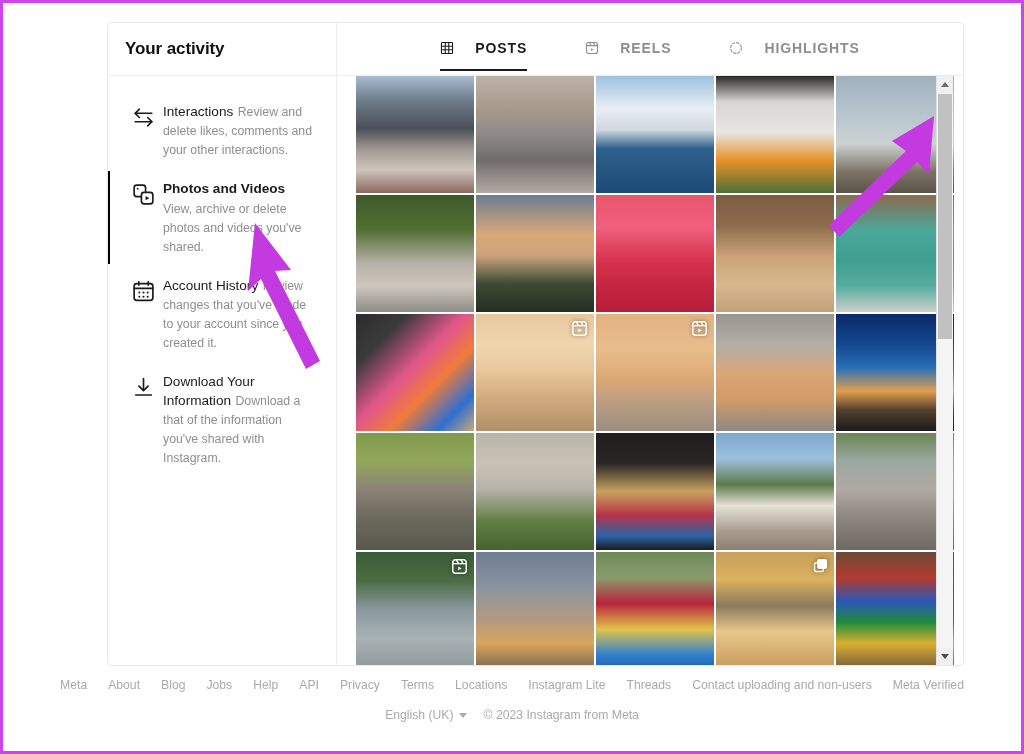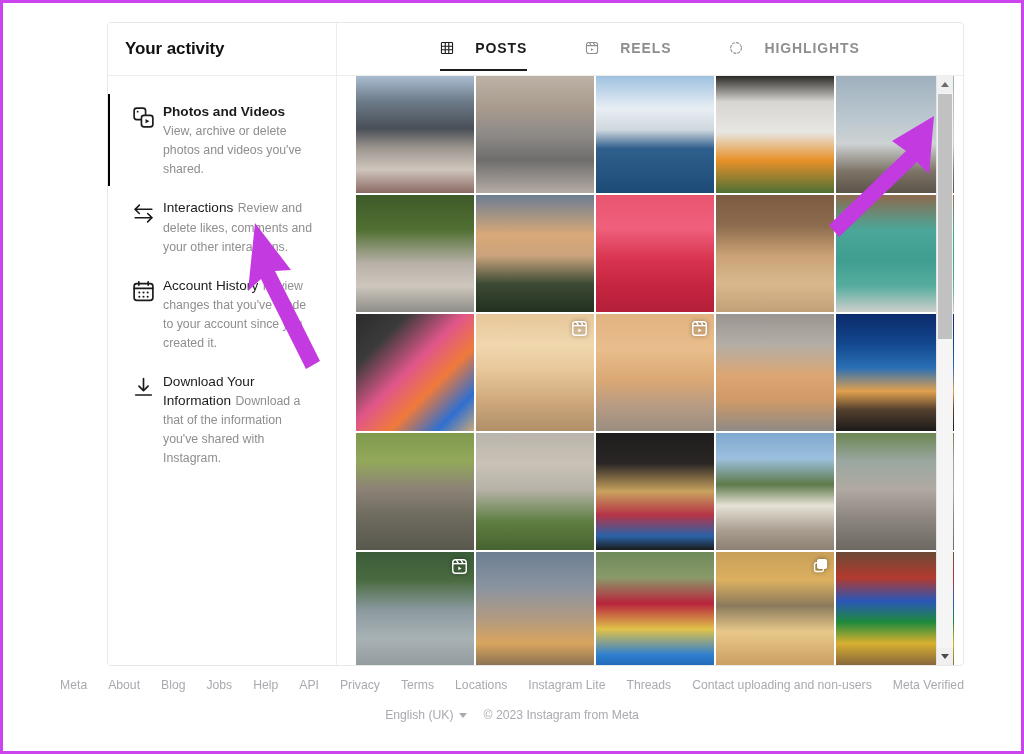--- a/index.html
+++ b/index.html
@@ -321,47 +321,47 @@
 <div id="page-root">
 
   <div class="activity-card">
 
     <aside class="sidebar">
       <div class="sidebar-header">
         <div class="sidebar-title">Your activity</div>
       </div>
       <nav class="sidebar-list">
 
+        <div class="sidebar-item">
+          <span class="si-icon">
+            <svg width="25" height="25" viewBox="0 0 24 24" fill="none" stroke="#1b1b1b" stroke-width="1.5" stroke-linecap="round" stroke-linejoin="round">
+              <path d="M20 8H4"></path>
+                <path d="M8 4 4 8l4 4"></path>
+              <path d="M4 16h16"></path>
+                <path d="m16 12 4 4-4 4"></path>
+            </svg>
+          </span>
+          <span class="si-text">
+            <span class="si-title">Interactions</span>
+            <span class="si-desc">Review and delete likes, comments and your other interactions.</span>
+          </span>
+        </div>
+
         <div class="sidebar-item active">
           <span class="si-icon">
             <svg width="25" height="25" viewBox="0 0 24 24" fill="none" stroke="#1b1b1b" stroke-width="1.6" stroke-linejoin="round">
               <rect x="3" y="3" width="11" height="11" rx="2.5"></rect>
               <circle cx="6.4" cy="6.4" r="0.9" fill="#1b1b1b" stroke="none"></circle>
               <rect x="10" y="10" width="11" height="11" rx="2.5" fill="#ffffff"></rect>
               <path d="M14 13.5v4l3.6-2z" fill="#1b1b1b" stroke="none"></path>
             </svg>
           </span>
           <span class="si-text">
             <span class="si-title">Photos and Videos</span>
             <span class="si-desc">View, archive or delete photos and videos you've shared.</span>
-          </span>
-        </div>
-
-        <div class="sidebar-item">
-          <span class="si-icon">
-            <svg width="25" height="25" viewBox="0 0 24 24" fill="none" stroke="#1b1b1b" stroke-width="1.5" stroke-linecap="round" stroke-linejoin="round">
-              <path d="M20 8H4"></path>
-                <path d="M8 4 4 8l4 4"></path>
-              <path d="M4 16h16"></path>
-                <path d="m16 12 4 4-4 4"></path>
-            </svg>
-          </span>
-          <span class="si-text">
-            <span class="si-title">Interactions</span>
-            <span class="si-desc">Review and delete likes, comments and your other interactions.</span>
           </span>
         </div>
 
         <div class="sidebar-item">
           <span class="si-icon">
             <svg width="25" height="25" viewBox="0 0 24 24" fill="none" stroke="#1b1b1b" stroke-width="1.6" stroke-linecap="round">
               <rect x="3" y="4.5" width="18" height="16" rx="2.5"></rect>
               <path d="M3 9h18"></path>
               <path d="M7.5 2.6v3.4M16.5 2.6v3.4"></path>
               <circle cx="8" cy="13" r="1" fill="#1b1b1b" stroke="none"></circle>

